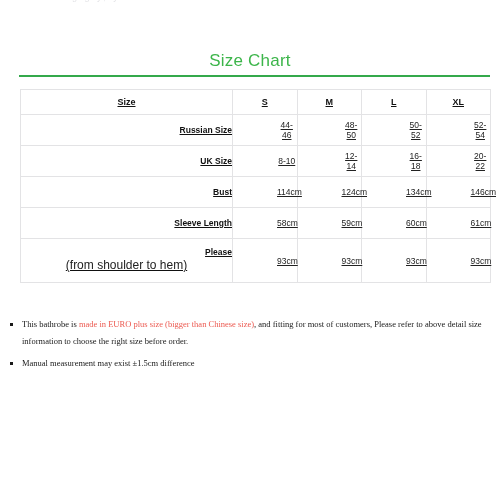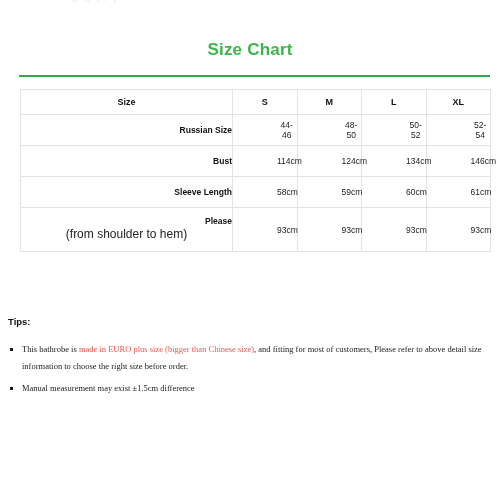--- a/index.html
+++ b/index.html
@@ -36,26 +36,26 @@
     font-size: 9px;
     letter-spacing: 2.5px;
     color: #c9c9cf;
     white-space: nowrap;
     opacity: 0.55;
   }
 
   
   .chart-title {
     position: absolute;
-    top: 40px;
+    top: 51px;
     left: 0;
     width: 500px;
     text-align: center;
     font-size: 17px;
-    font-weight: 700;
+    font-weight: 400;
     color: #3cb54a;
     letter-spacing: 0.2px;
   }
 
   .title-rule {
     position: absolute;
     top: 75px;
     left: 19px;
     width: 471px;
     height: 2px;
@@ -83,20 +83,21 @@
 
   table.size-table th,
   table.size-table td {
     border: 1px solid #e3e3e5;
     text-align: center;
     vertical-align: middle;
     padding: 0;
     height: 30px;
     font-weight: 700;
     background: #ffffff;
+    text-decoration: underline;
   }
 
   table.size-table thead th {
     height: 24px;
     font-size: 9px;
     font-weight: 700;
   }
 
   
   table.size-table thead th.head-label {
@@ -211,20 +212,29 @@
           <td class="cell-label">
             <span class="label-main">Russian Size</span>
           </td>
           <td class="cell-value">44-46</td>
           <td class="cell-value">48-50</td>
           <td class="cell-value">50-52</td>
           <td class="cell-value">52-54</td>
         </tr>
 
 
+        <tr>
+          <td class="cell-label">
+            <span class="label-main">UK Size</span>
+          </td>
+          <td class="cell-value">8-10</td>
+          <td class="cell-value">12-14</td>
+          <td class="cell-value">16-18</td>
+          <td class="cell-value">20-22</td>
+        </tr>
 
         <tr>
           <td class="cell-label">
             <span class="label-main">Bust</span>
           </td>
           <td class="cell-value">114cm</td>
           <td class="cell-value">124cm</td>
           <td class="cell-value">134cm</td>
           <td class="cell-value">146cm</td>
         </tr>
@@ -248,21 +258,20 @@
           <td class="cell-value">93cm</td>
           <td class="cell-value">93cm</td>
           <td class="cell-value">93cm</td>
         </tr>
 
       </tbody>
     </table>
   </div>
 
   <div class="tips-section">
-    <div class="tips-heading">Tips:</div>
     <ul class="tips-list">
       <li>
         <span class="bullet-marker"></span>
         <span>This bathrobe is </span><span class="hl-red">made in EURO plus size (bigger than Chinese size)</span><span>, and fitting for most of customers, Please refer to above detail size information to choose the right size before order.</span>
       </li>
       <li>
         <span class="bullet-marker"></span>
         <span>Manual measurement may exist ±1.5cm difference</span>
       </li>
     </ul>

